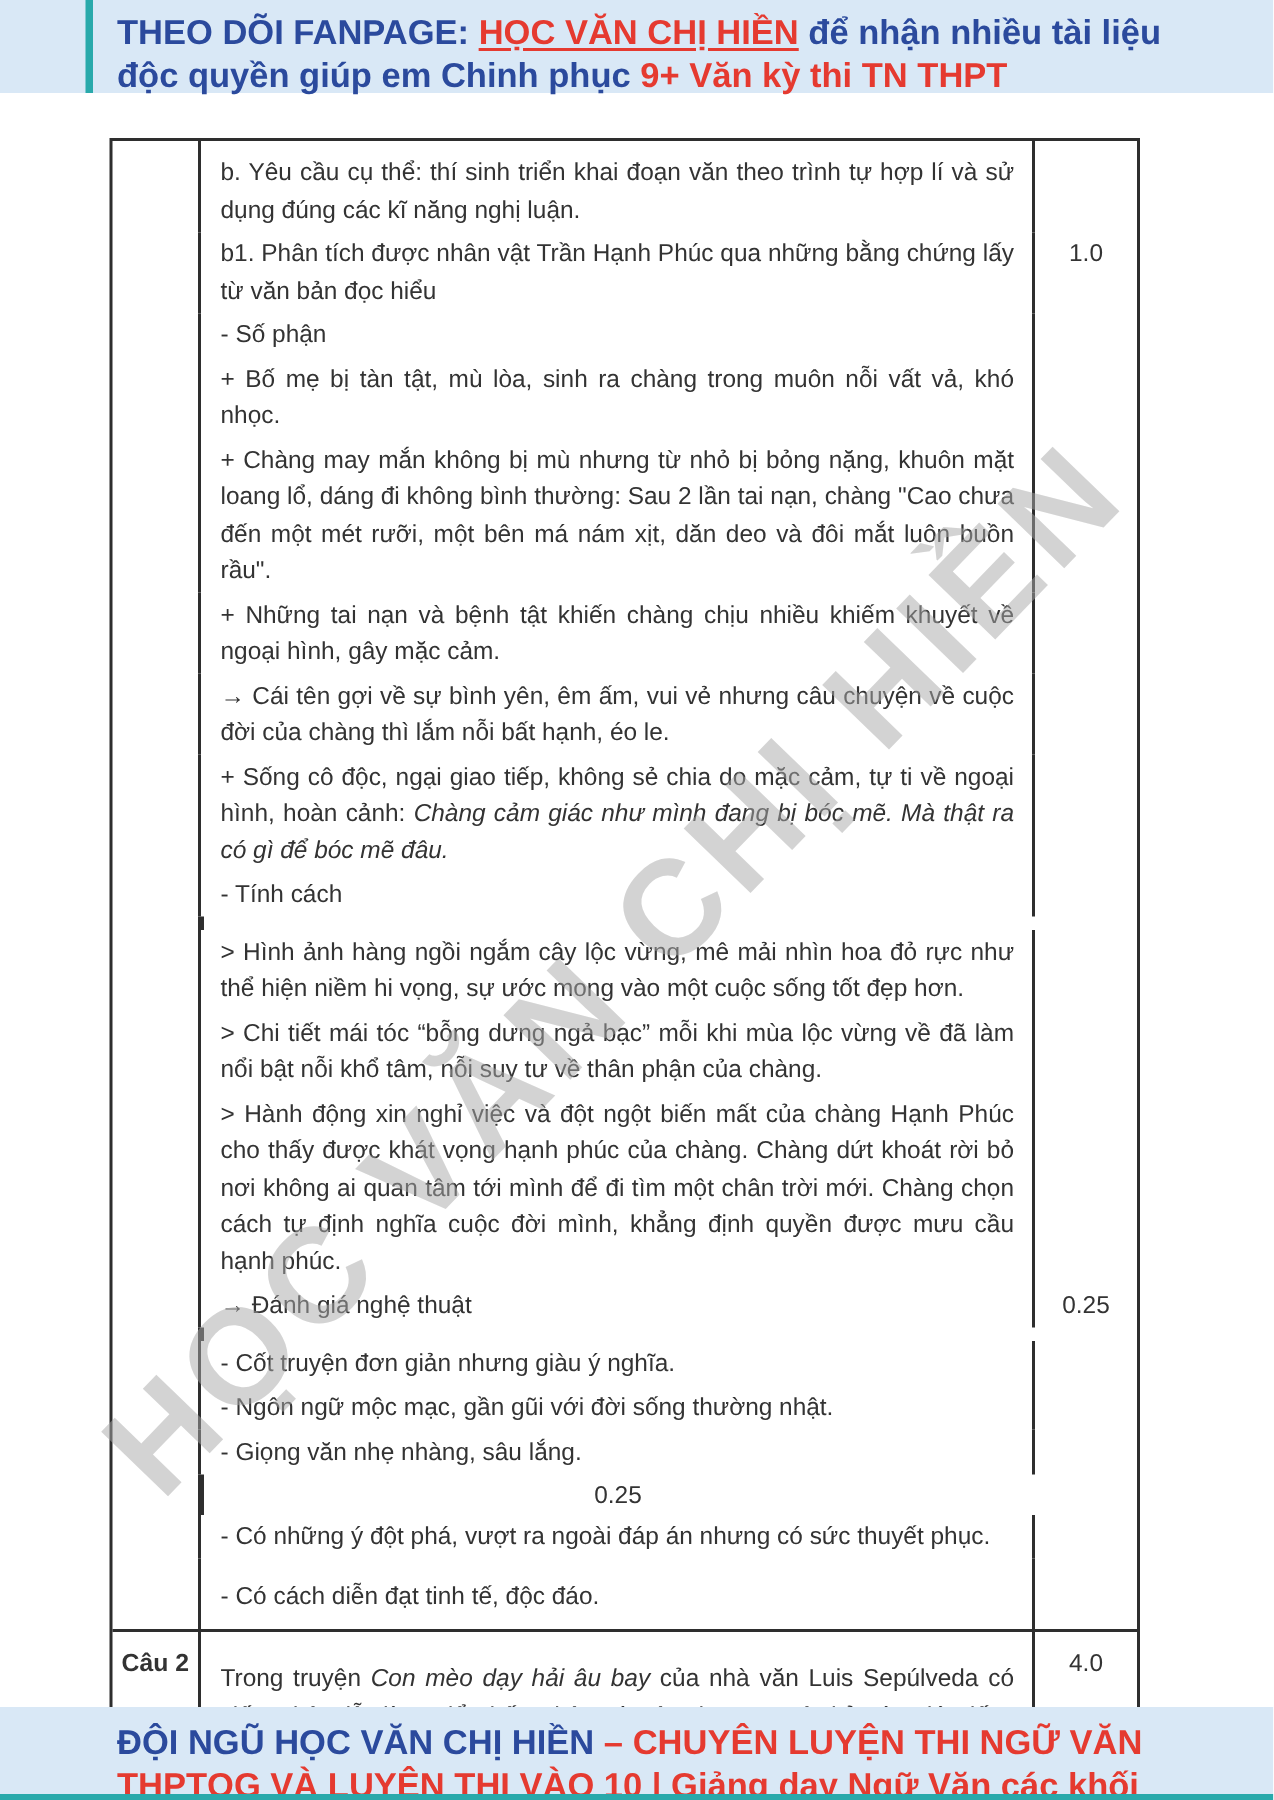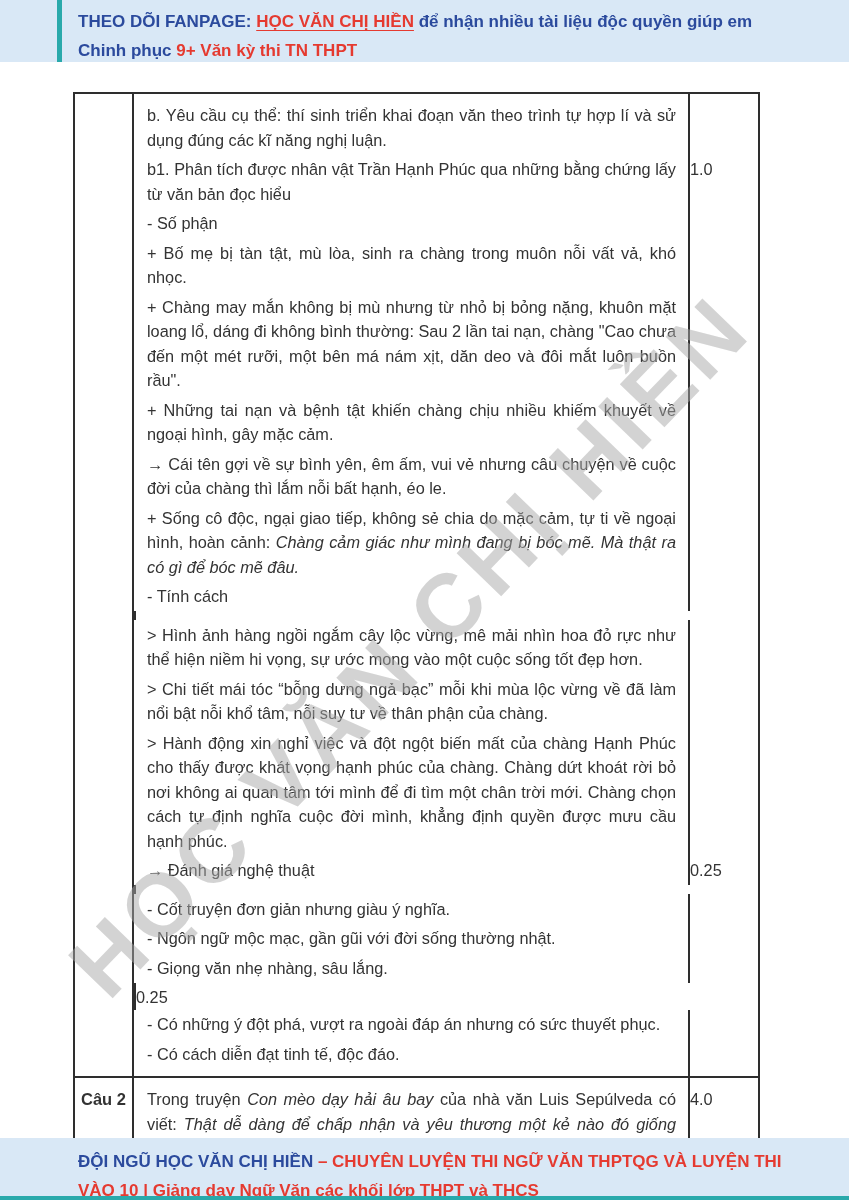--- a/index.html
+++ b/index.html
@@ -27,21 +27,21 @@
     top: 0;
     width: 5px;
     height: 100%;
     background: var(--teal);
   }
   .banner-text {
     position: absolute;
     left: 78px;
     top: 7px;
     width: 716px;
-    font-size: 17px;
+    font-size: 23px;
     font-weight: 700;
     line-height: 29px;
   }
   .banner.footer .banner-text { top: 9px; width: 714px; }
   .c-blue { color: var(--blue); }
   .c-red  { color: var(--red); }
   .b { font-weight: 400; }
   .i { font-style: italic; }
   .u { text-decoration: underline; text-underline-offset: 3px; }
   .bottom-strip {
@@ -68,31 +68,32 @@
   .cell.lbl {
     border-right: 2px solid var(--border);
     font-weight: 700;
     font-size: 16.5px;
     text-align: center;
     padding-top: 9px;
     line-height: 24.5px;
   }
   .cell.score {
     border-left: 2px solid var(--border);
+    text-align: center;
     padding-top: 2.5px;
     line-height: 24.5px;
   }
   .cell.ct p {
     padding: 2.5px 12px 2.5px 13px;
     line-height: 24.5px;
     text-align: justify;
   }
   .trow .prow:first-child .ct p  { padding-top: 9px; }
   .trow .prow:first-child .score { padding-top: 9px; }
-  .trow .prow:last-child  .ct p  { padding-bottom: 10px; }
+  .trow .prow:last-child  .ct p  { padding-bottom: 10px; margin-top: 10px; }
   
   .watermark {
     position: absolute;
     left: -65px;
     top: 595px;
     width: 950px;
     text-align: center;
     font-size: 90px;
     font-weight: 700;
     letter-spacing: 6px;

